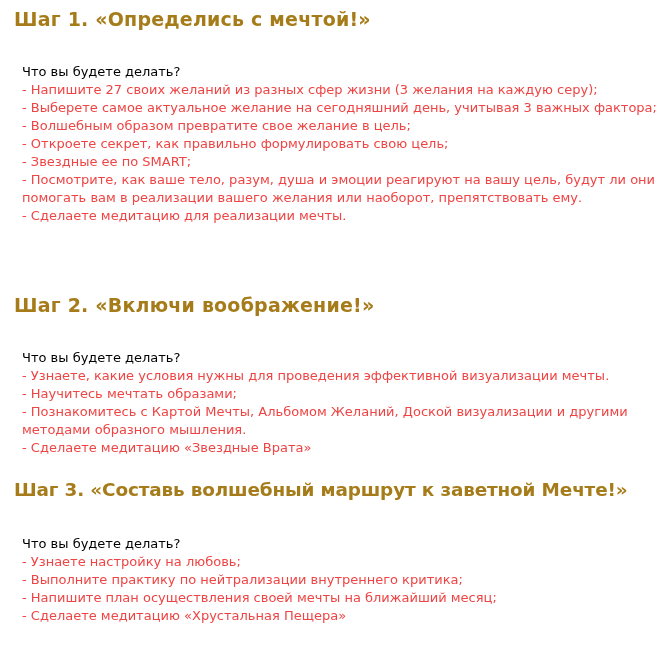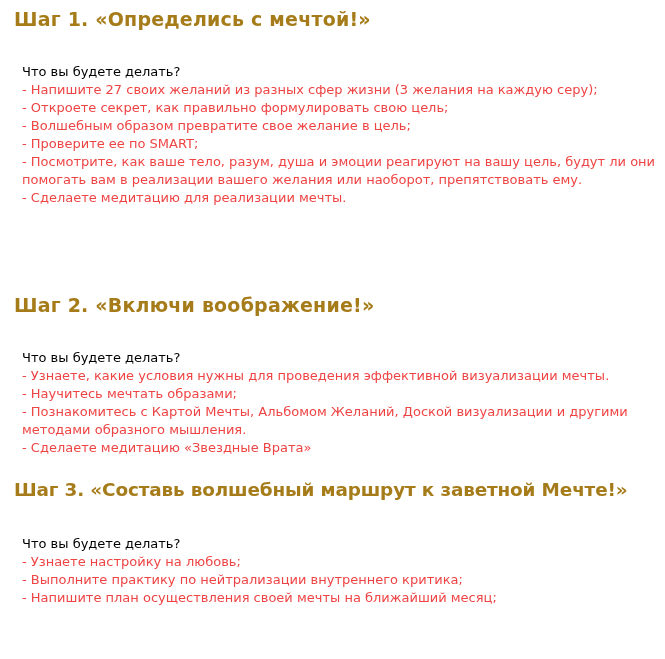--- a/index.html
+++ b/index.html
@@ -81,23 +81,24 @@
 <body>
 
 <div class="page">
 
   <section class="step-block" id="step-1">
     <h2 class="step-heading">Шаг 1. «Определись с мечтой!»</h2>
     <div class="body-wrap">
       <p class="body-title">Что вы будете делать?</p>
       <ul class="body-list">
         <li>- Напишите 27 своих желаний из разных сфер жизни (3 желания на каждую серу);</li>
+        <li>- Выберете самое актуальное желание на сегодняшний день, учитывая 3 важных фактора;</li>
+        <li>- Волшебным образом превратите свое желание в цель;</li>
         <li>- Откроете секрет, как правильно формулировать свою цель;</li>
-        <li>- Волшебным образом превратите свое желание в цель;</li>
-        <li>- Проверите ее по SMART;</li>
+        <li>- Звездные ее по SMART;</li>
         <li>- Посмотрите, как ваше тело, разум, душа и эмоции реагируют на вашу цель, будут ли они помогать вам в реализации вашего желания или наоборот, препятствовать ему.</li>
         <li>- Сделаете медитацию для реализации мечты.</li>
       </ul>
     </div>
   </section>
 
   <section class="step-block" id="step-2">
     <h2 class="step-heading">Шаг 2. «Включи воображение!»</h2>
     <div class="body-wrap">
       <p class="body-title">Что вы будете делать?</p>
@@ -111,17 +112,18 @@
   </section>
 
   <section class="step-block" id="step-3">
     <h2 class="step-heading wide">Шаг 3. «Составь волшебный маршрут к заветной Мечте!»</h2>
     <div class="body-wrap">
       <p class="body-title">Что вы будете делать?</p>
       <ul class="body-list">
         <li>- Узнаете настройку на любовь;</li>
         <li>- Выполните практику по нейтрализации внутреннего критика;</li>
         <li>- Напишите план осуществления своей мечты на ближайший месяц;</li>
+        <li>- Сделаете медитацию «Хрустальная Пещера»</li>
       </ul>
     </div>
   </section>
 
 </div>
 
 </body></html>

